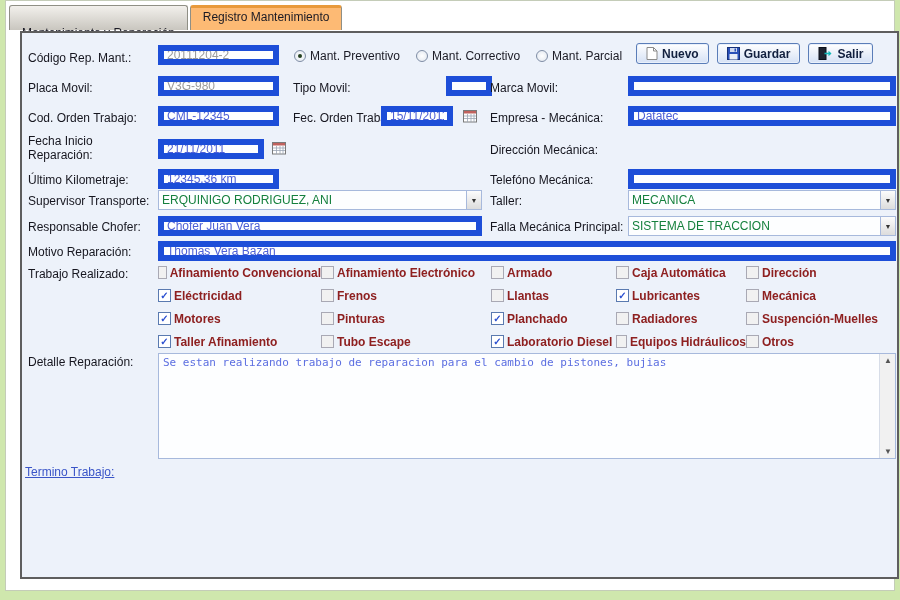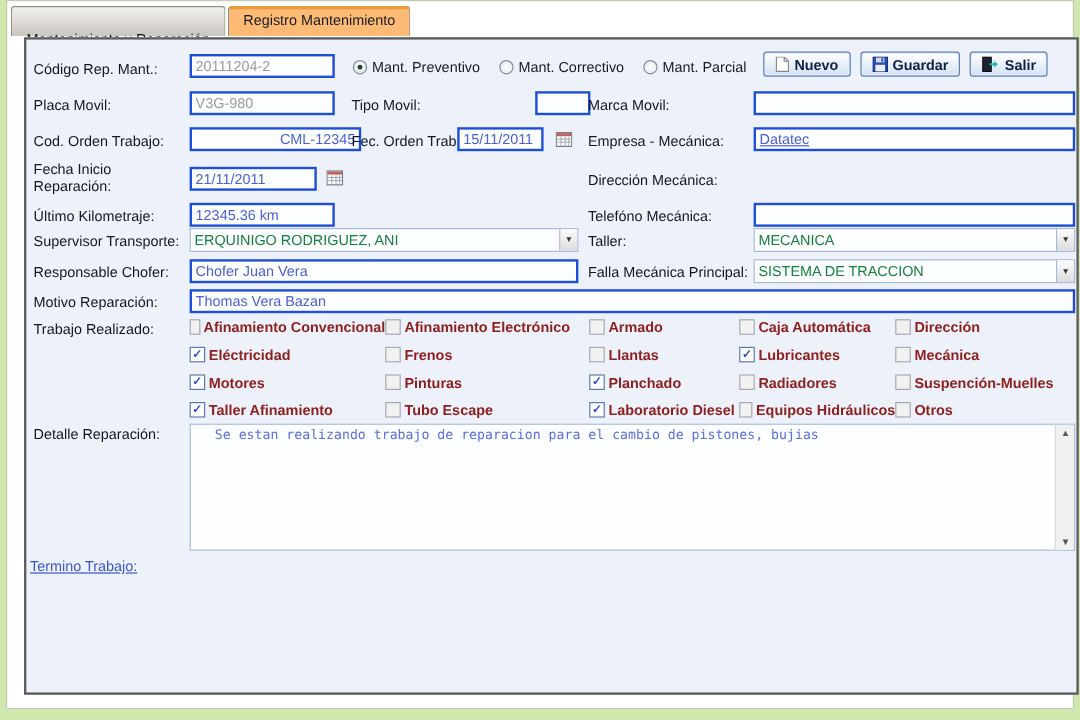--- a/index.html
+++ b/index.html
@@ -10,21 +10,21 @@
 
   
   .tabstrip { position:absolute; left:3px; top:4px; height:25px; display:flex; }
   .tab { padding:20px 12px 3px; margin-right:2px; border:1px solid #8f8f85; border-bottom:none; border-radius:3px 3px 0 0; background:linear-gradient(#f2f0ec,#c9c6bf); cursor:pointer; white-space:nowrap;text-align:center; }
   .tab.active { background:#fdba74; border-top:3px solid #e89a3c; padding-top:2px; font-weight:normal; position:relative; z-index:2; }
 
   
   .panel { position:absolute; left:14px; top:30px; width:879px; height:548px; background:#edf2fa; border:2px solid #5e5e5e; }
 
   .lbl { position:absolute; color:#16161f; white-space:nowrap; }
-  .field { position:absolute; height:20px; border:2px solid #1d4ed8; background:#fdfeff; color:#4c5fd6; font-family:"Liberation Sans", sans-serif; font-size:12px; padding:2px 3px; }
+  .field { position:absolute; height:20px; border:6px solid #1d4ed8; background:#fdfeff; color:#4c5fd6; font-family:"Liberation Sans", sans-serif; font-size:12px; padding:2px 3px; }
   input.field { outline:none; }
   input.field.gray { color:#9b9b9b; }
 
   
   .select { position:absolute; height:20px; border:1px solid #a7b9dc; background:#fdfeff; display:flex; align-items:center; cursor:pointer; }
   .select-value { flex:1; color:#15803d; padding:0 3px; white-space:nowrap; overflow:hidden; }
   .select-btn { width:15px; align-self:stretch; border-left:1px solid #a7b9dc; background:linear-gradient(#fcfcfc,#dcdcdc); display:flex; align-items:center; justify-content:center; font-size:7px; color:#333; }
 
   
   .radio-group { position:absolute; left:272px; top:16px; display:flex; gap:16px; align-items:center; }
@@ -38,21 +38,21 @@
 
   
   .work-grid { position:absolute; left:136px; top:228px; width:738px; display:grid; grid-template-columns:163px 170px 125px 130px auto; grid-template-rows:repeat(4,23px); grid-auto-flow:column; }
   .cb-item { display:flex; align-items:center; cursor:pointer; }
   .cb { width:13px; height:13px; margin-right:3px; border:1px solid #a9a9b4; background:#f1f1f1; font-size:10px; line-height:11px; text-align:center; color:#2b4fd0; font-weight:bold; }
   .cb.checked { background:#ffffff; border-color:#5a7ab0; }
   .cb-label { color:#8e2020; font-weight:bold; white-space:nowrap; }
 
   
   .detail-box { position:absolute; left:136px; top:320px; width:738px; height:106px; border:1px solid #a7b9dc; background:#fdfeff; display:flex; }
-  .detail-text { flex:1; padding:2px 20px; font-family:"DejaVu Sans Mono", monospace; font-size:11px; color:#5b6ee1; white-space:pre-wrap; }
+  .detail-text { flex:1; padding:2px 4px; font-family:"DejaVu Sans Mono", monospace; font-size:11px; color:#5b6ee1; white-space:pre-wrap; }
   .vscroll { width:16px; background:#f1f1f1; border-left:1px solid #d7dde8; position:relative; }
   .vscroll .arr { position:absolute; left:0; width:16px; text-align:center; font-size:8px; color:#555; }
   .vscroll .arr.top { top:2px; }
   .vscroll .arr.bottom { bottom:2px; }
 
   .cal { position:absolute; width:14px; height:14px; cursor:pointer; }
 
   .link { position:absolute; left:3px; top:432px; color:#3a55c8; text-decoration:underline; cursor:pointer; }
 
   .icon { display:inline-flex; }
@@ -119,21 +119,21 @@
     </div>
 
     <div class="lbl" style="left:6px;top:48px">Placa Movil:</div>
     <input class="field gray" style="left: 136px; top: 43px; width: 121px;" value="V3G-980">
     <div class="lbl" style="left:271px;top:48px">Tipo Movil:</div>
     <input class="field" style="left: 424px; top: 43px; width: 46px;" value="">
     <div class="lbl" style="left:468px;top:48px">Marca Movil:</div>
     <input class="field" style="left: 606px; top: 43px; width: 268px;" value="">
 
     <div class="lbl" style="left:6px;top:78px">Cod. Orden Trabajo:</div>
-    <input class="field" style="left: 136px; top: 73px; width: 143px; text-align: right;" value="CML-12345">
+    <input class="field" style="left: 136px; top: 73px; width: 121px;" value="CML-12345">
     <div class="lbl" style="left:271px;top:78px">Fec. Orden Trabaj.</div>
     <input class="field" style="left: 359px; top: 73px; width: 72px;" value="15/11/2011">
     <span class="cal" style="left:441px;top:76px">
       <svg width="14" height="14" viewBox="0 0 14 14">
           <rect x="0.5" y="1.5" width="13" height="11.5" fill="#fff" stroke="#7a7a7a"></rect>
           <rect x="1" y="2" width="12" height="2.5" fill="#c0625e"></rect>
           <path d="M1 7h12M1 9.5h12M4.5 5v8M8 5v8M11 5v8" stroke="#9aa4b4" stroke-width="0.8"></path>
         </svg>
     </span>
     <div class="lbl" style="left:468px;top:78px">Empresa - Mecánica:</div>

